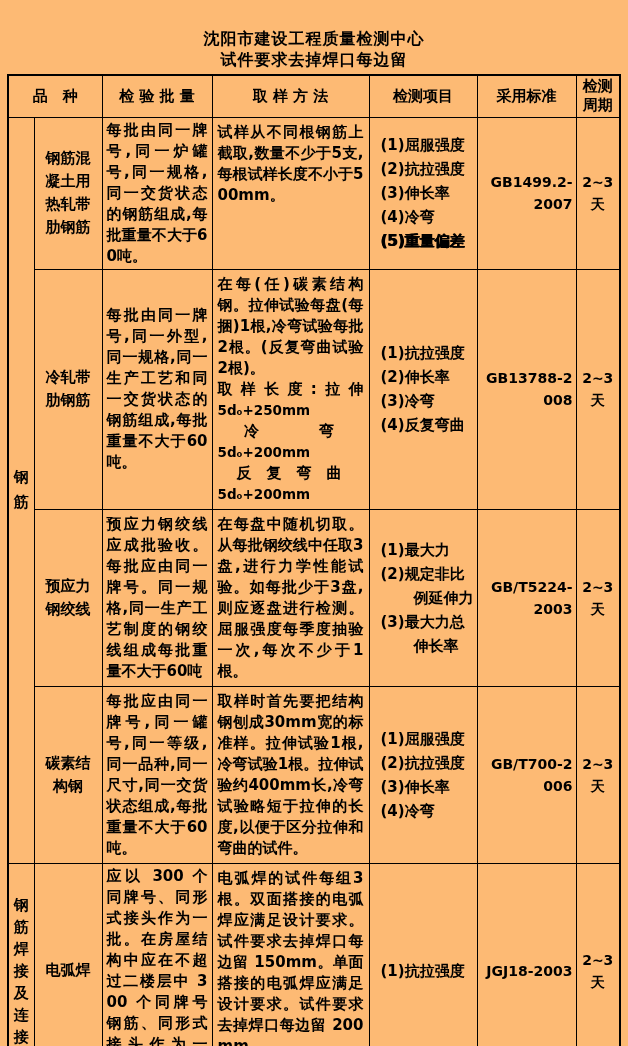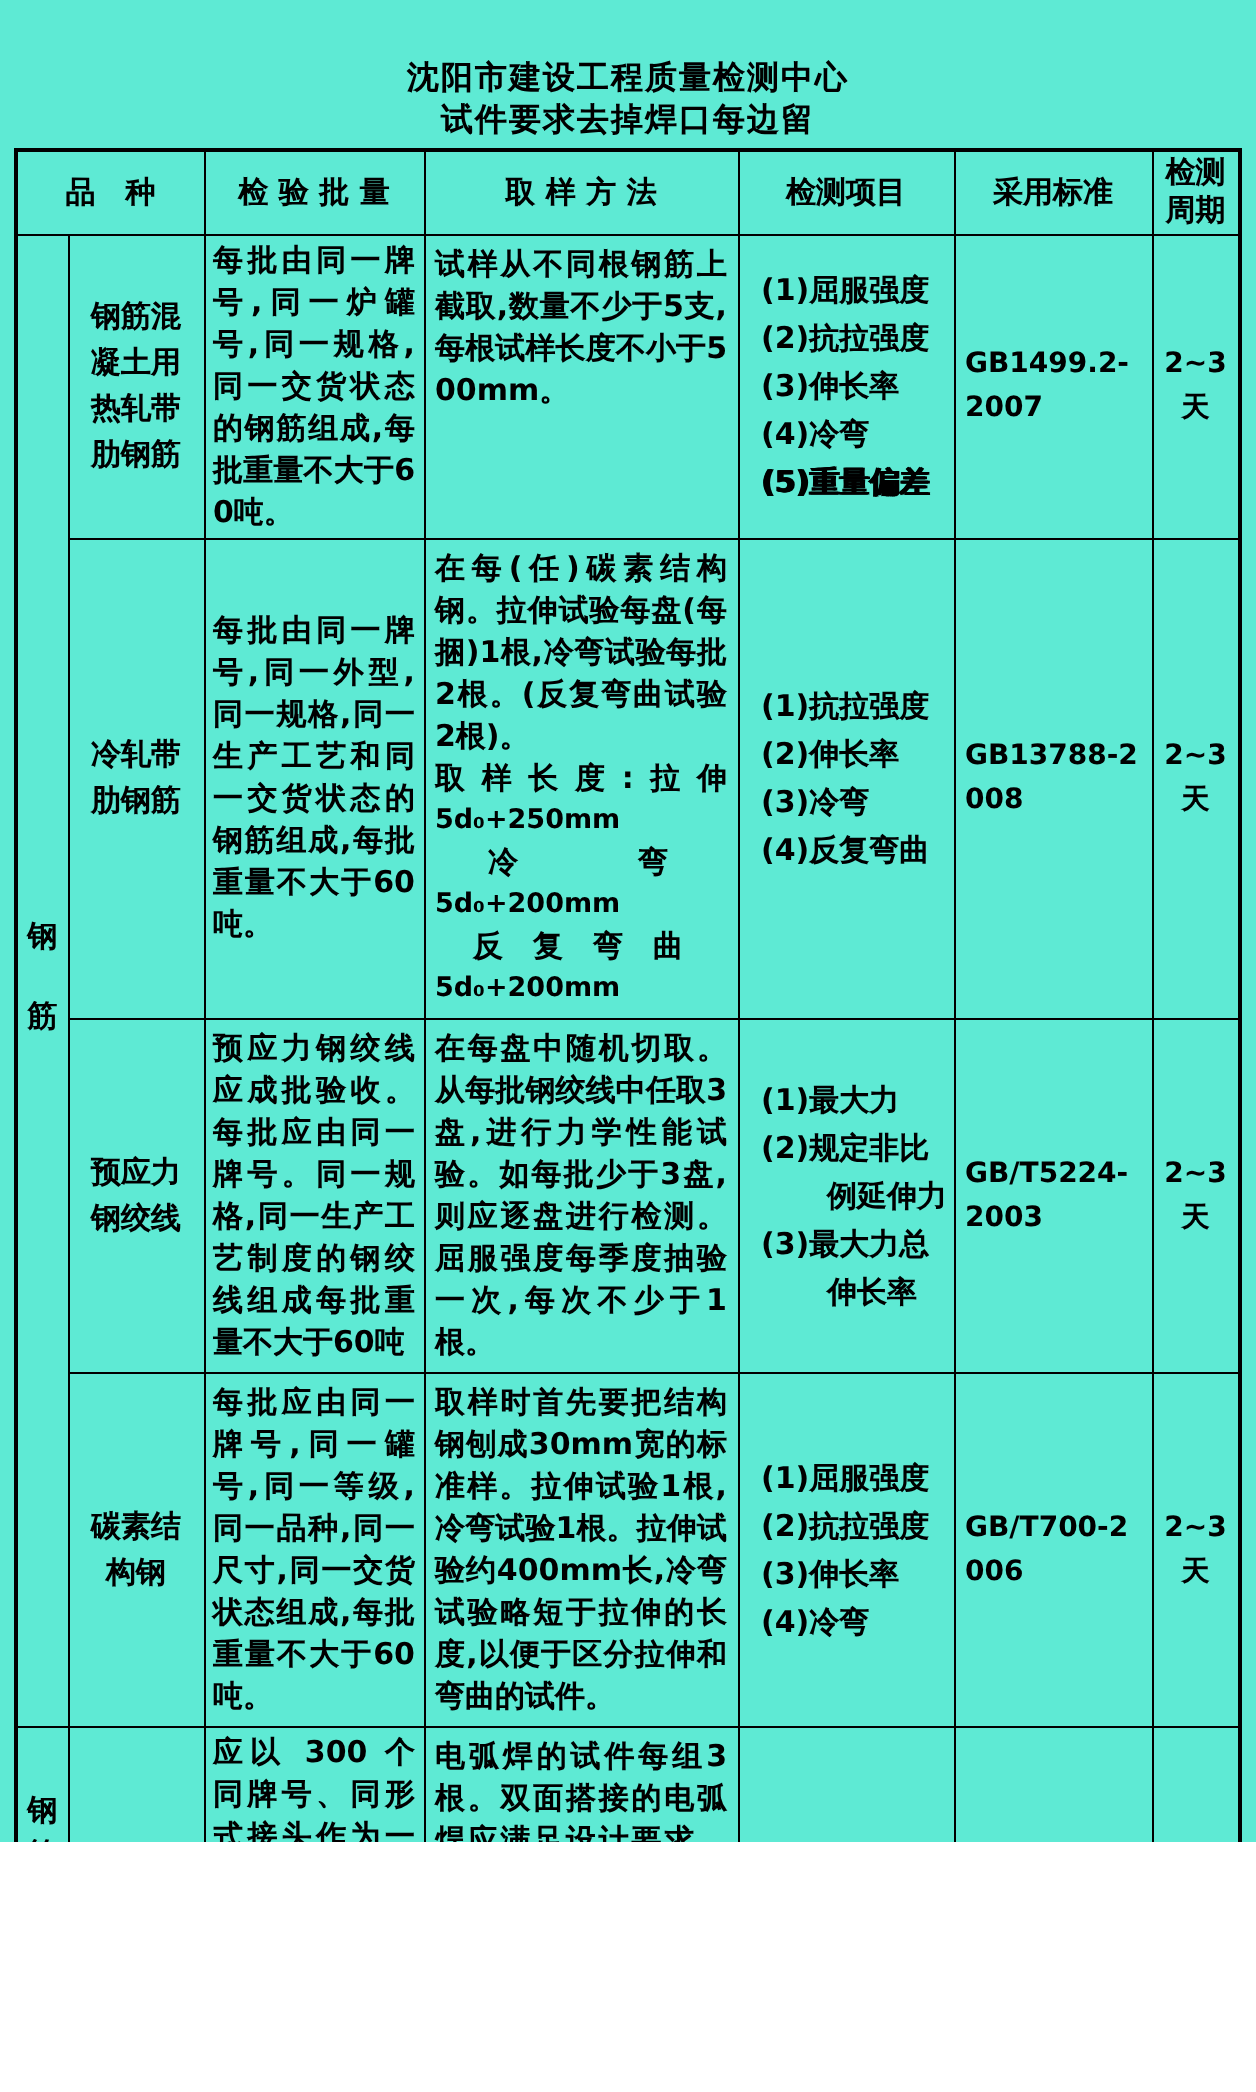--- a/index.html
+++ b/index.html
@@ -1,50 +1,50 @@
 <!DOCTYPE html>
 <html><head>
 <meta charset="utf-8">
 <style>
   html,body{margin:0;padding:0;background:#ffffff;}
   .page{
-    width:628px;height:921px;box-sizing:border-box;
-    background:#5eead4;color:#000;
+    width:628px;height:1046px;box-sizing:border-box;
+    background:#fdba74;color:#000;
     font-family:"DejaVu Sans",sans-serif;
     overflow:hidden;
   }
   .titles{text-align:center;padding-top:28px;}
   .title{font-size:16px;font-weight:700;line-height:21px;letter-spacing:1px;}
   table.main{
     border-collapse:collapse;table-layout:fixed;
     width:612px;margin:4px auto 0;
     border:2px solid #000;
   }
   th,td{border:1.5px solid #000;font-weight:700;color:#000;box-sizing:border-box;padding:0;}
   th{font-size:15px;height:42px;text-align:center;vertical-align:middle;line-height:19px;}
   td{font-size:15px;}
   tr.r0{height:145px;}
   tr.r1{height:210px;}
   tr.r2{height:152px;}
   tr.r3{height:153px;}
   tr.r4{height:208px;}
   .group-cell{text-align:center;vertical-align:middle;word-break:break-all;}
-  .lh-wide{line-height:40px;font-family:Liberation Mono, monospace;}
+  .lh-wide{line-height:25px;}
   .lh-normal{line-height:22px;}
   .variety-cell{text-align:center;vertical-align:middle;line-height:23px;padding:0 9px;word-break:break-all;}
   .batch-cell{text-align:justify;vertical-align:middle;line-height:21px;padding:2px 4px;word-break:break-all;}
   .sampling-cell{vertical-align:top;line-height:21px;padding:4px 5px;word-break:break-all;}
   .sampling-cell .line{text-align:justify;}
   .sampling-cell .line.spread{text-align:justify;text-align-last:justify;}
   .sampling-cell .line.formula{text-align:left;font-size:13.5px;}
   .sampling-cell .line.right{text-align:center;padding-right:3px;}
   .items-cell{vertical-align:middle;padding:2px 2px 2px 11px;line-height:24px;margin-top:32px;}
   .item{padding-left:2.2em;text-indent:-2.2em;word-break:break-all;}
   .item.xbold{text-shadow:0.7px 0 0 #000,-0.3px 0 0 #000;}
-  .standard-cell{vertical-align:middle;text-align:left;padding:0 3px 0 5px;word-break:break-all;line-height:22px;font-size:14px;}
+  .standard-cell{vertical-align:middle;text-align:right;padding:0 3px 0 5px;word-break:break-all;line-height:22px;font-size:14px;}
   .period-cell{vertical-align:middle;text-align:center;line-height:22px;font-size:14px;}
 </style>
 </head>
 <body>
 
 <div class="page">
   <div class="titles">
     <div class="title">沈阳市建设工程质量检测中心</div>
     <div class="title">试件要求去掉焊口每边留</div>
   </div>

